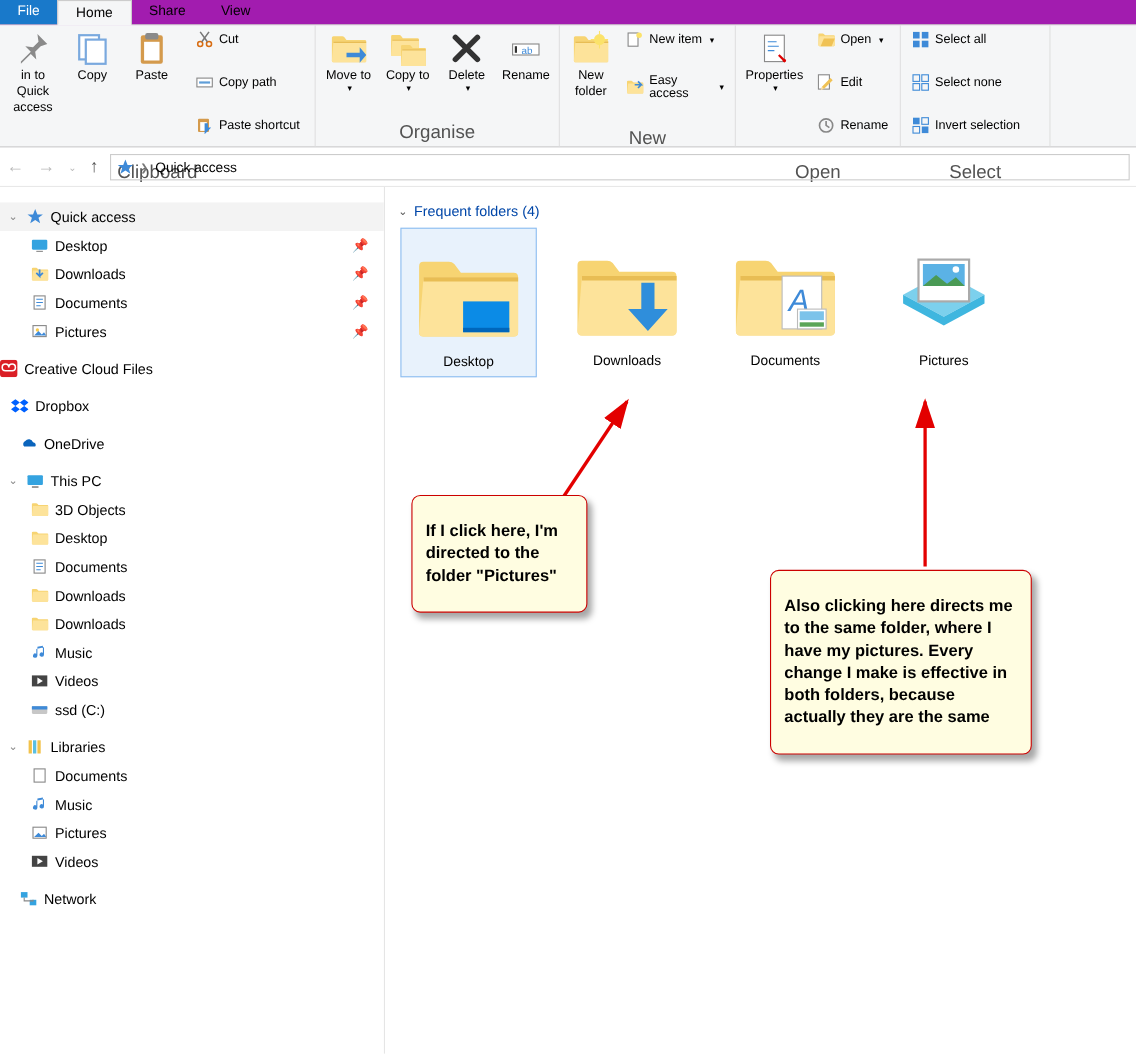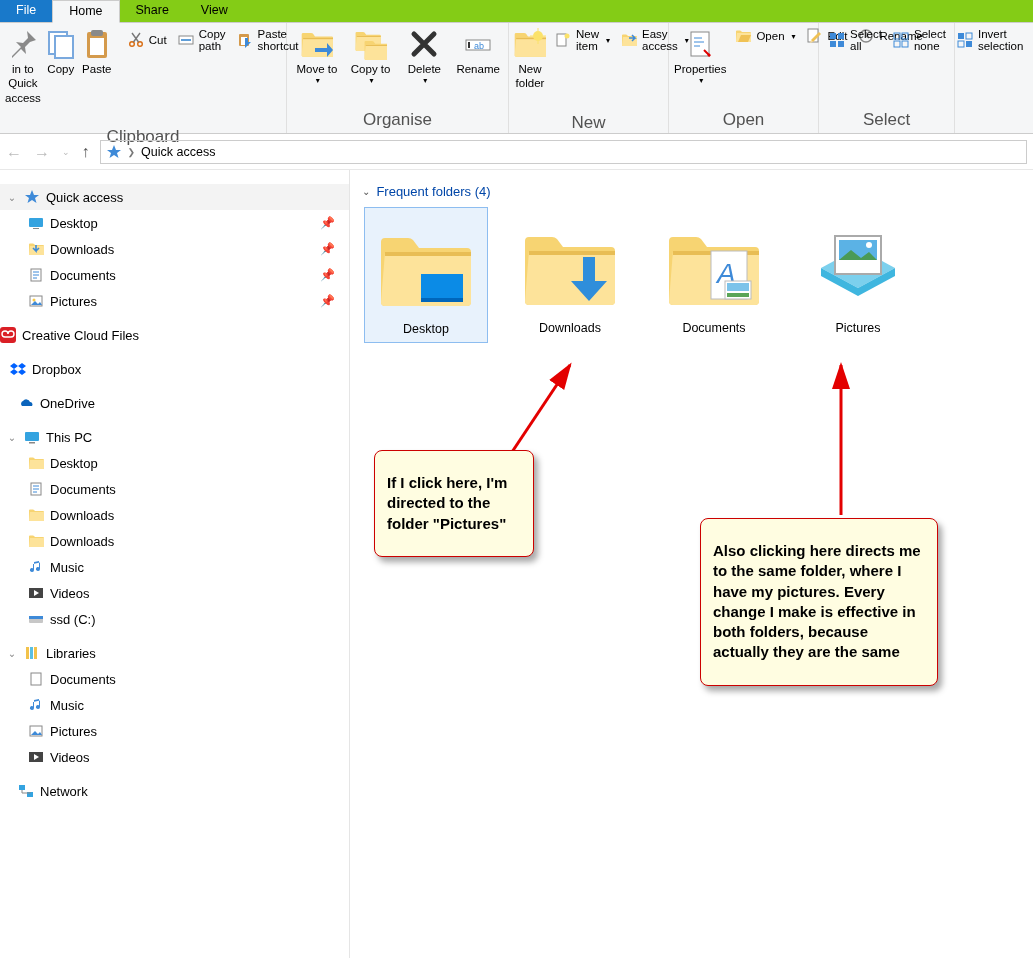--- a/index.html
+++ b/index.html
@@ -1,31 +1,31 @@
 <!DOCTYPE html>
 <html><head>
 <meta charset="utf-8">
 <style>
 * { box-sizing: border-box; margin: 0; padding: 0; font-family: "Segoe UI", Tahoma, sans-serif; }
 body { width: 1033px; height: 958px; background: #fff; font-size: 12px; overflow: hidden; }
 
 
-.tabs { display: flex; height: 23px; border-bottom: 1px solid #ccc; background: #84cc16; }
+.tabs { display: flex; height: 23px; border-bottom: 1px solid #ccc; background: #a21caf; }
 .tab { padding: 3px 16px 0 16px; font-size: 12.5px; cursor: pointer; }
 .tab.file { background: #1979ca; color: #fff; }
 .tab.active { background: #f5f6f7; border: 1px solid #ccc; border-bottom: 1px solid #f5f6f7; margin-bottom: -1px; text-align: right; }
 
 
 .ribbon { display: flex; height: 111px; background: #f5f6f7; border-bottom: 1px solid #ccc; }
 .group { display: flex; flex-direction: column; border-right: 1px solid #e0e0e0; padding: 2px 5px 0 5px; }
 .group-body { flex: 1; display: flex; align-items: flex-start; gap: 4px; }
 .group-label { text-align: center; font-size: 17px; color: #525252; padding: 2px 0 3px 0; margin-top: 20px; }
 .rbtn-lg { display: flex; flex-direction: column; align-items: center; width: 50px; padding-top: 3px; cursor: pointer; font-size: 11.5px; text-align:center; line-height:1.25;}
 .rbtn-lg .ico32 { width: 32px; height: 32px; margin-bottom: 2px; }
-.rbtn-stack { display: flex; flex-direction: row; gap: 1px; }
+.rbtn-stack { display: flex; flex-direction: column; gap: 17px; }
 .rbtn-sm { display: flex; align-items: center; gap: 5px; padding: 3px 5px; font-size: 11.5px; cursor: pointer; }
 .ico16 { width: 16px; height: 16px; flex-shrink:0; }
 .dd { font-size: 8px; margin-left: 2px; }
 
 
 .navbar { display: flex; align-items: center; height: 36px; border-bottom: 1px solid #e8e8e8; padding: 0 6px; gap: 10px; }
 .nav-arrows { display: flex; gap: 12px; color: #bbb; font-size: 16px; align-items:center;}
 .nav-arrows span:last-child{color:#555;}
 .breadcrumb { flex:1; border: 1px solid #ccc; height: 24px; display: flex; align-items: center; padding: 0 5px; gap: 6px; font-size: 12.5px;}
 .bc-sep{color:#777; font-size:9px;}
@@ -377,20 +377,26 @@
     <div class="spacer8"></div>
 
     <div class="tree-item" style="padding-left:6px">
       <span class="chev">⌄</span>
       <svg class="ico16" viewBox="0 0 16 16">
           <rect x="1" y="3" width="14" height="9" rx="1" fill="#34a3e0"></rect>
           <rect x="5" y="13" width="6" height="1.5" fill="#888"></rect>
         </svg>
       <span class="label">This PC</span>
     </div>
+    <div class="tree-item" style="padding-left:28px">
+        <svg class="ico16" viewBox="0 0 16 16">
+          <use href="#folder-sm"></use>
+        </svg>
+        <span class="label">3D Objects</span>
+      </div>
     <div class="tree-item" style="padding-left:28px">
         <svg class="ico16" viewBox="0 0 16 16">
           <use href="#folder-sm"></use>
         </svg>
         <span class="label">Desktop</span>
       </div>
     <div class="tree-item" style="padding-left:28px">
         <svg class="ico16" viewBox="0 0 16 16">
           <rect x="3" y="2" width="10" height="12" fill="#fff" stroke="#888"></rect>
           <path d="M5 5h6M5 8h6M5 11h4" stroke="#3e8ad8"></path>

